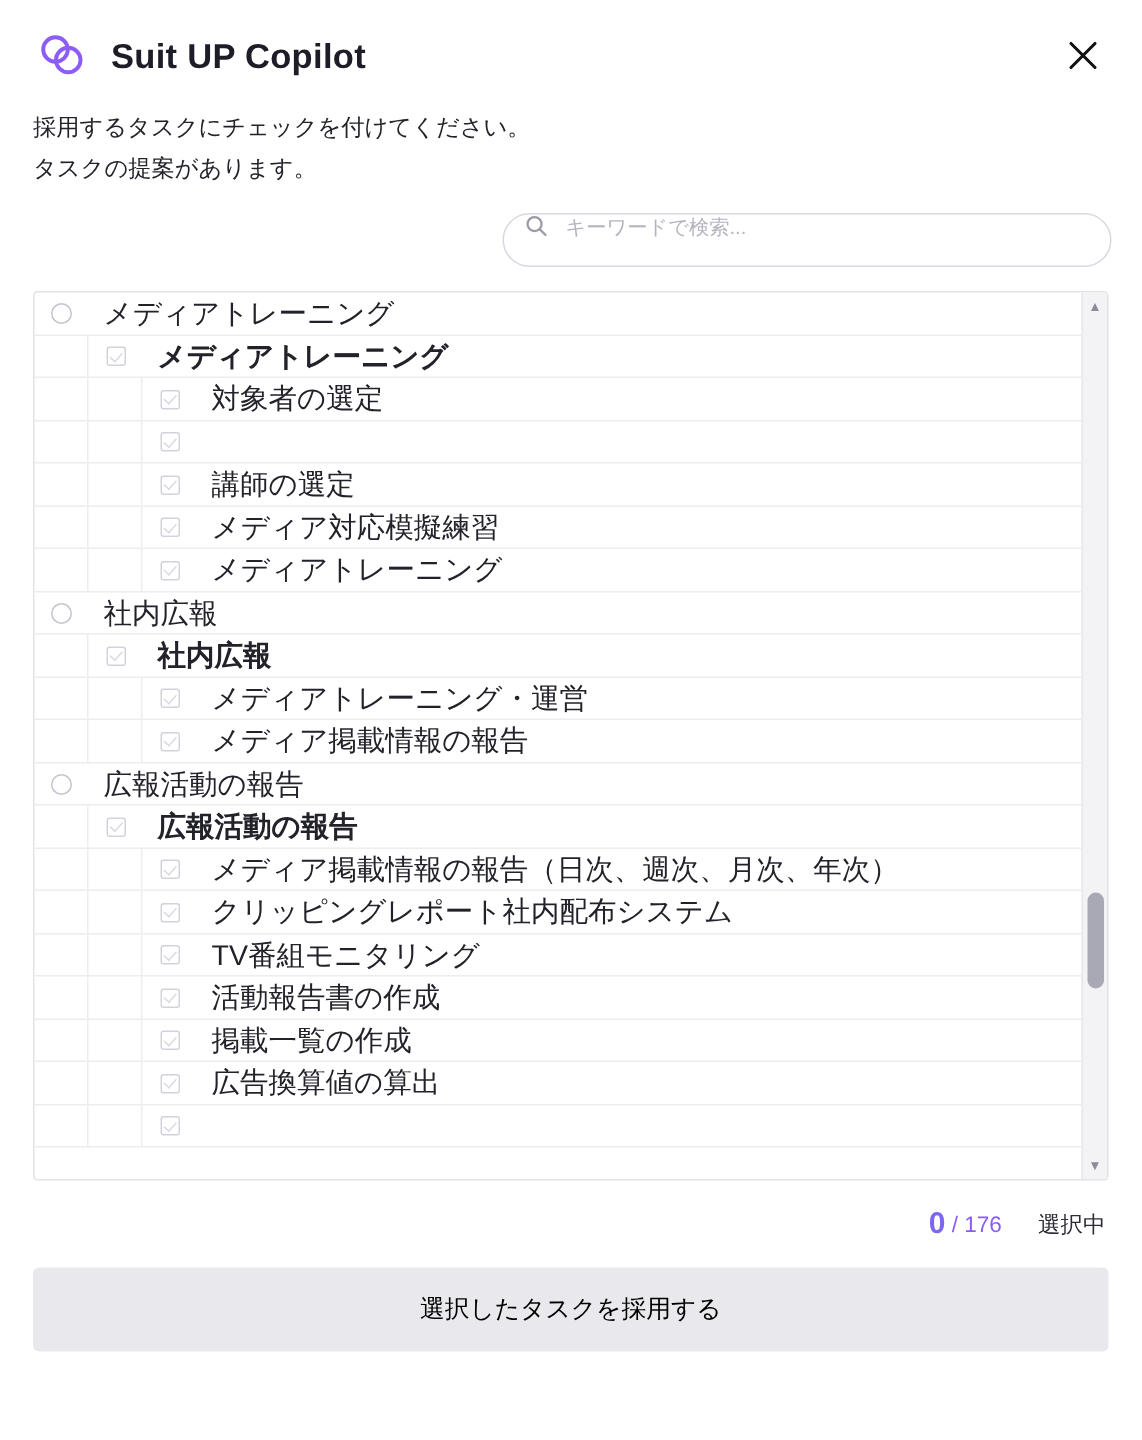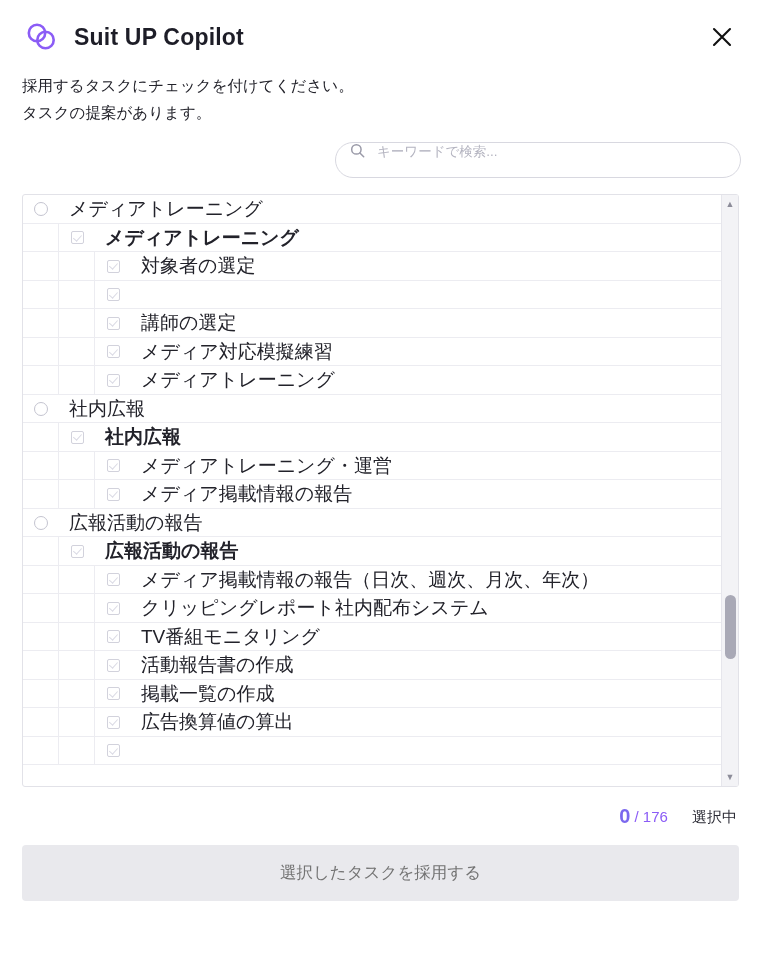--- a/index.html
+++ b/index.html
@@ -193,21 +193,21 @@
   }
   .count-total { color: #8b5cf6; }
   .count-label { margin-left: 20px; }
   .submit-wrap { padding: 17px 22px 0 22px; }
   .submit-btn {
     width: 100%;
     height: 56px;
     background: #e9e9ed;
     border: none;
     border-radius: 4px;
-    color: #737373;
+    color: #000000;
     font-size: 16.5px;
     font-family: "Liberation Sans", sans-serif;
     cursor: default;
   }
 </style>
 </head>
 <body>
 
 <div class="dialog">
 

